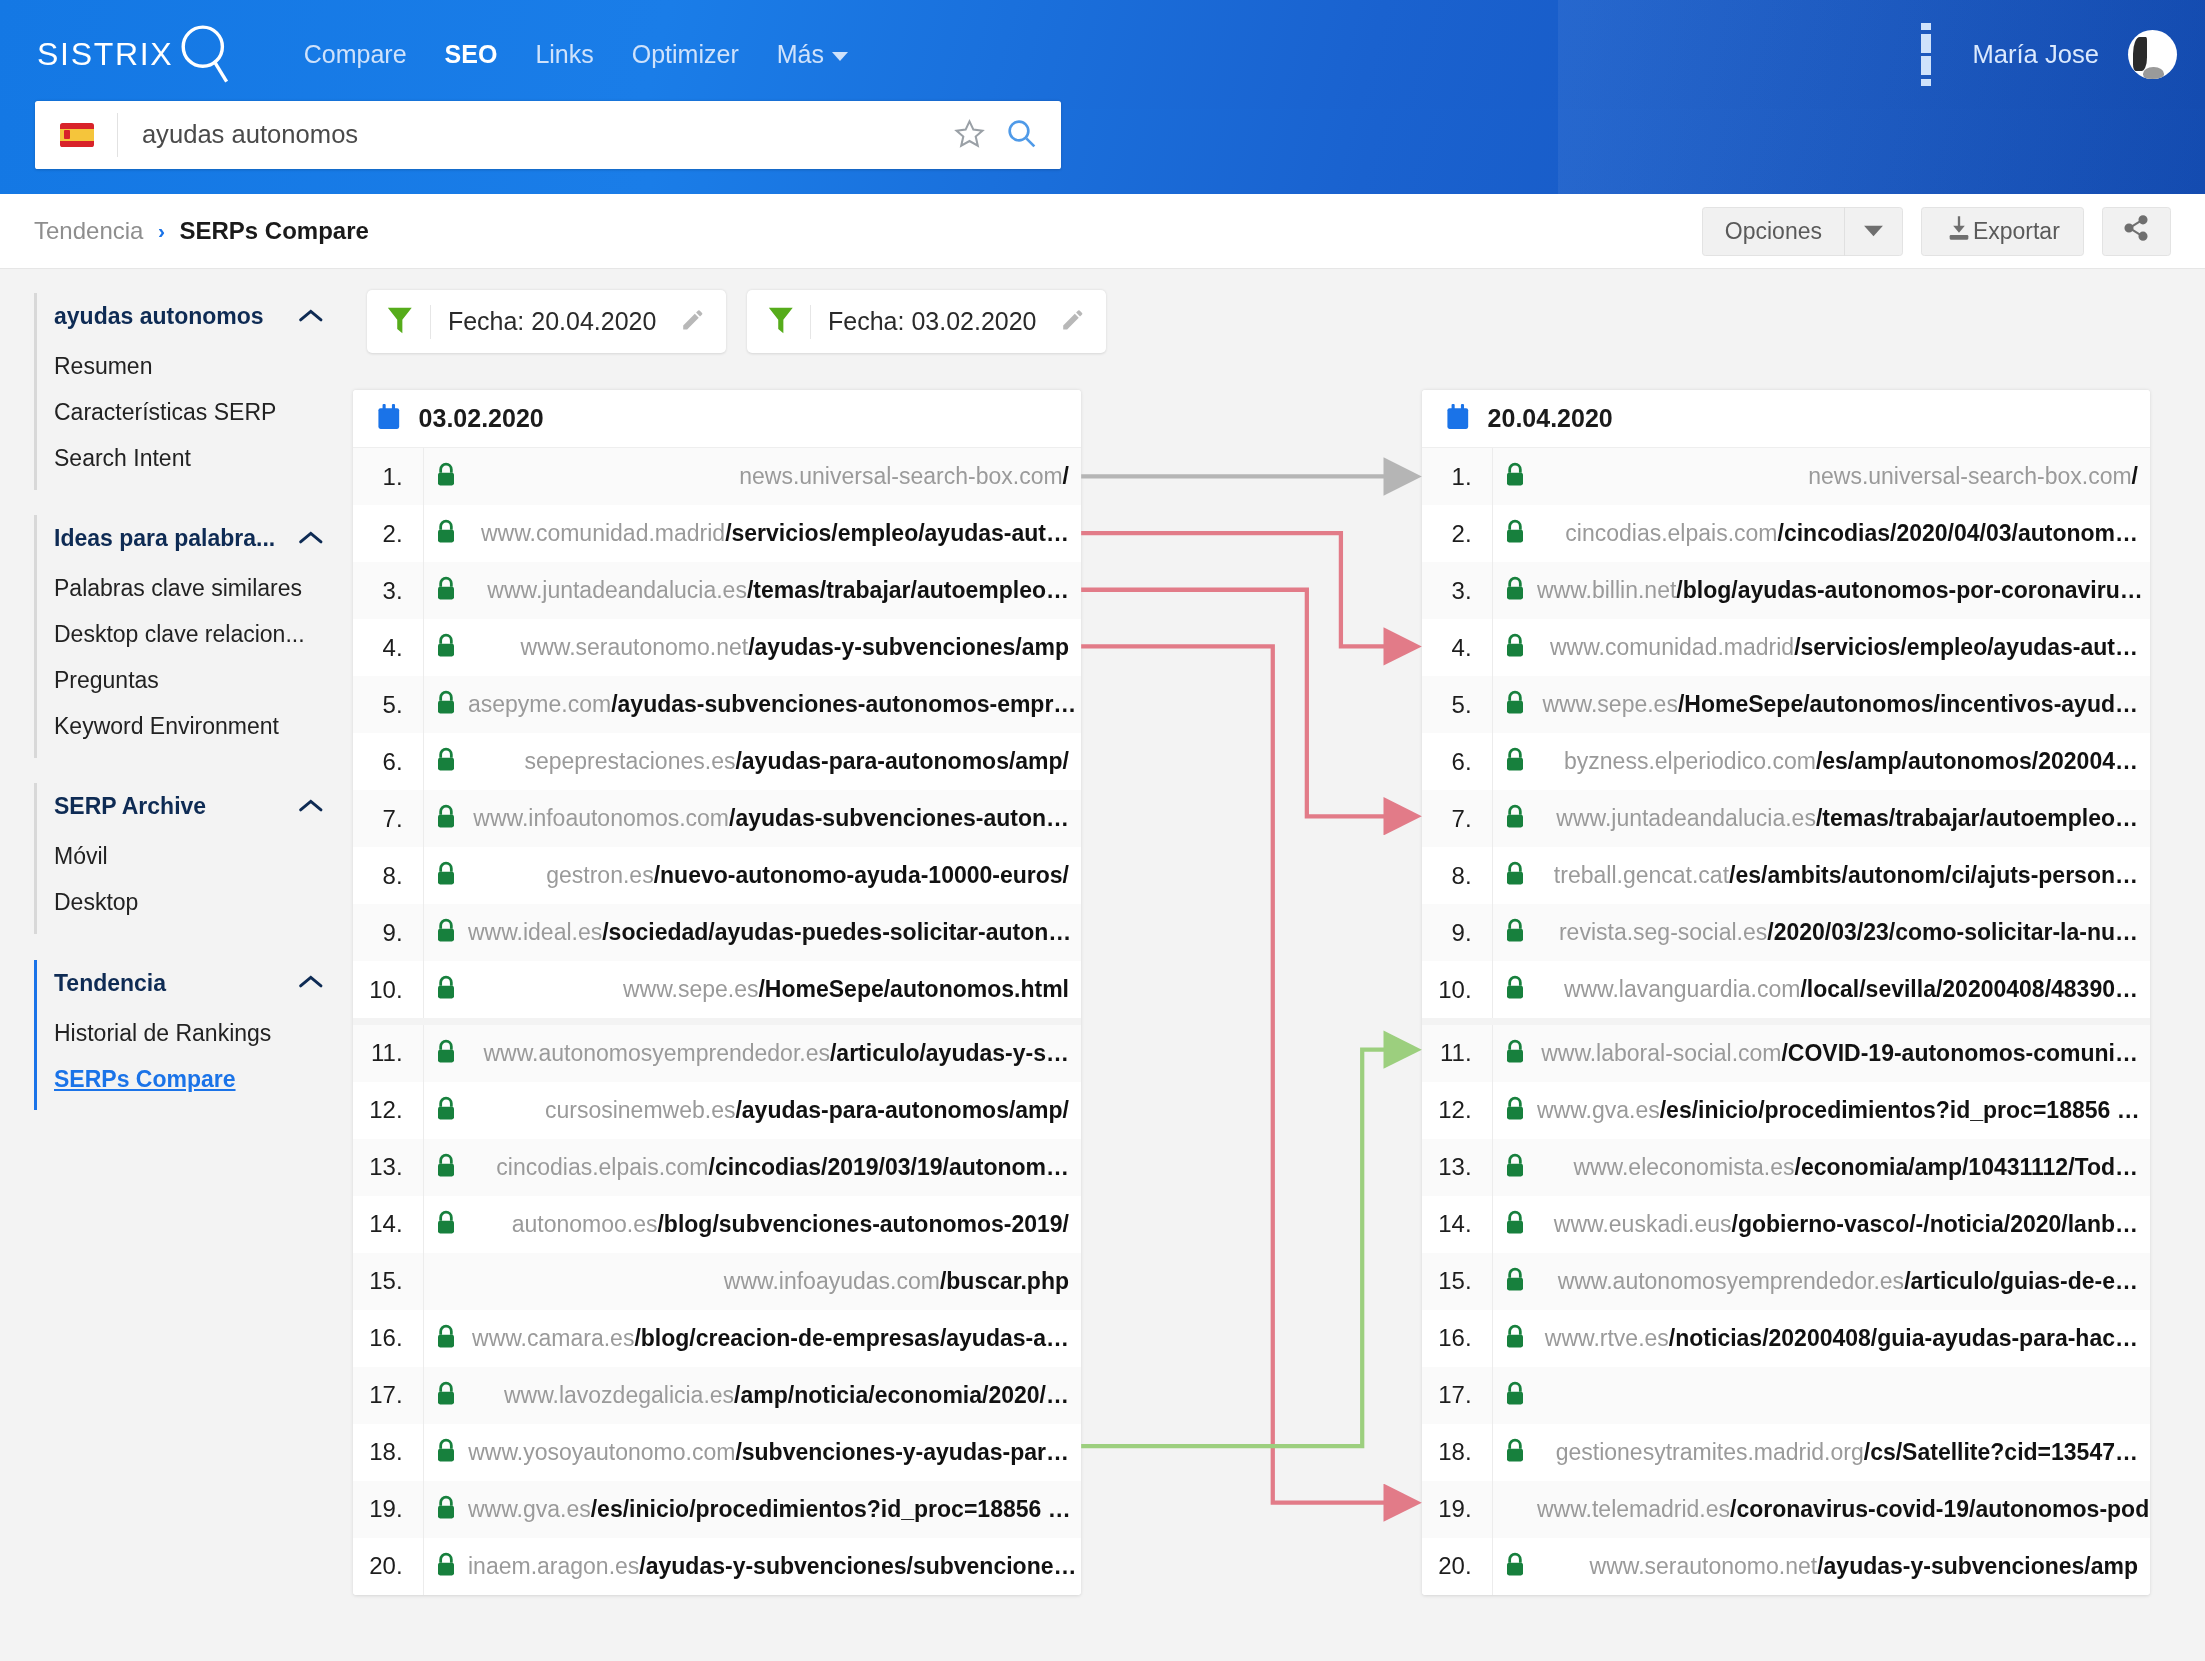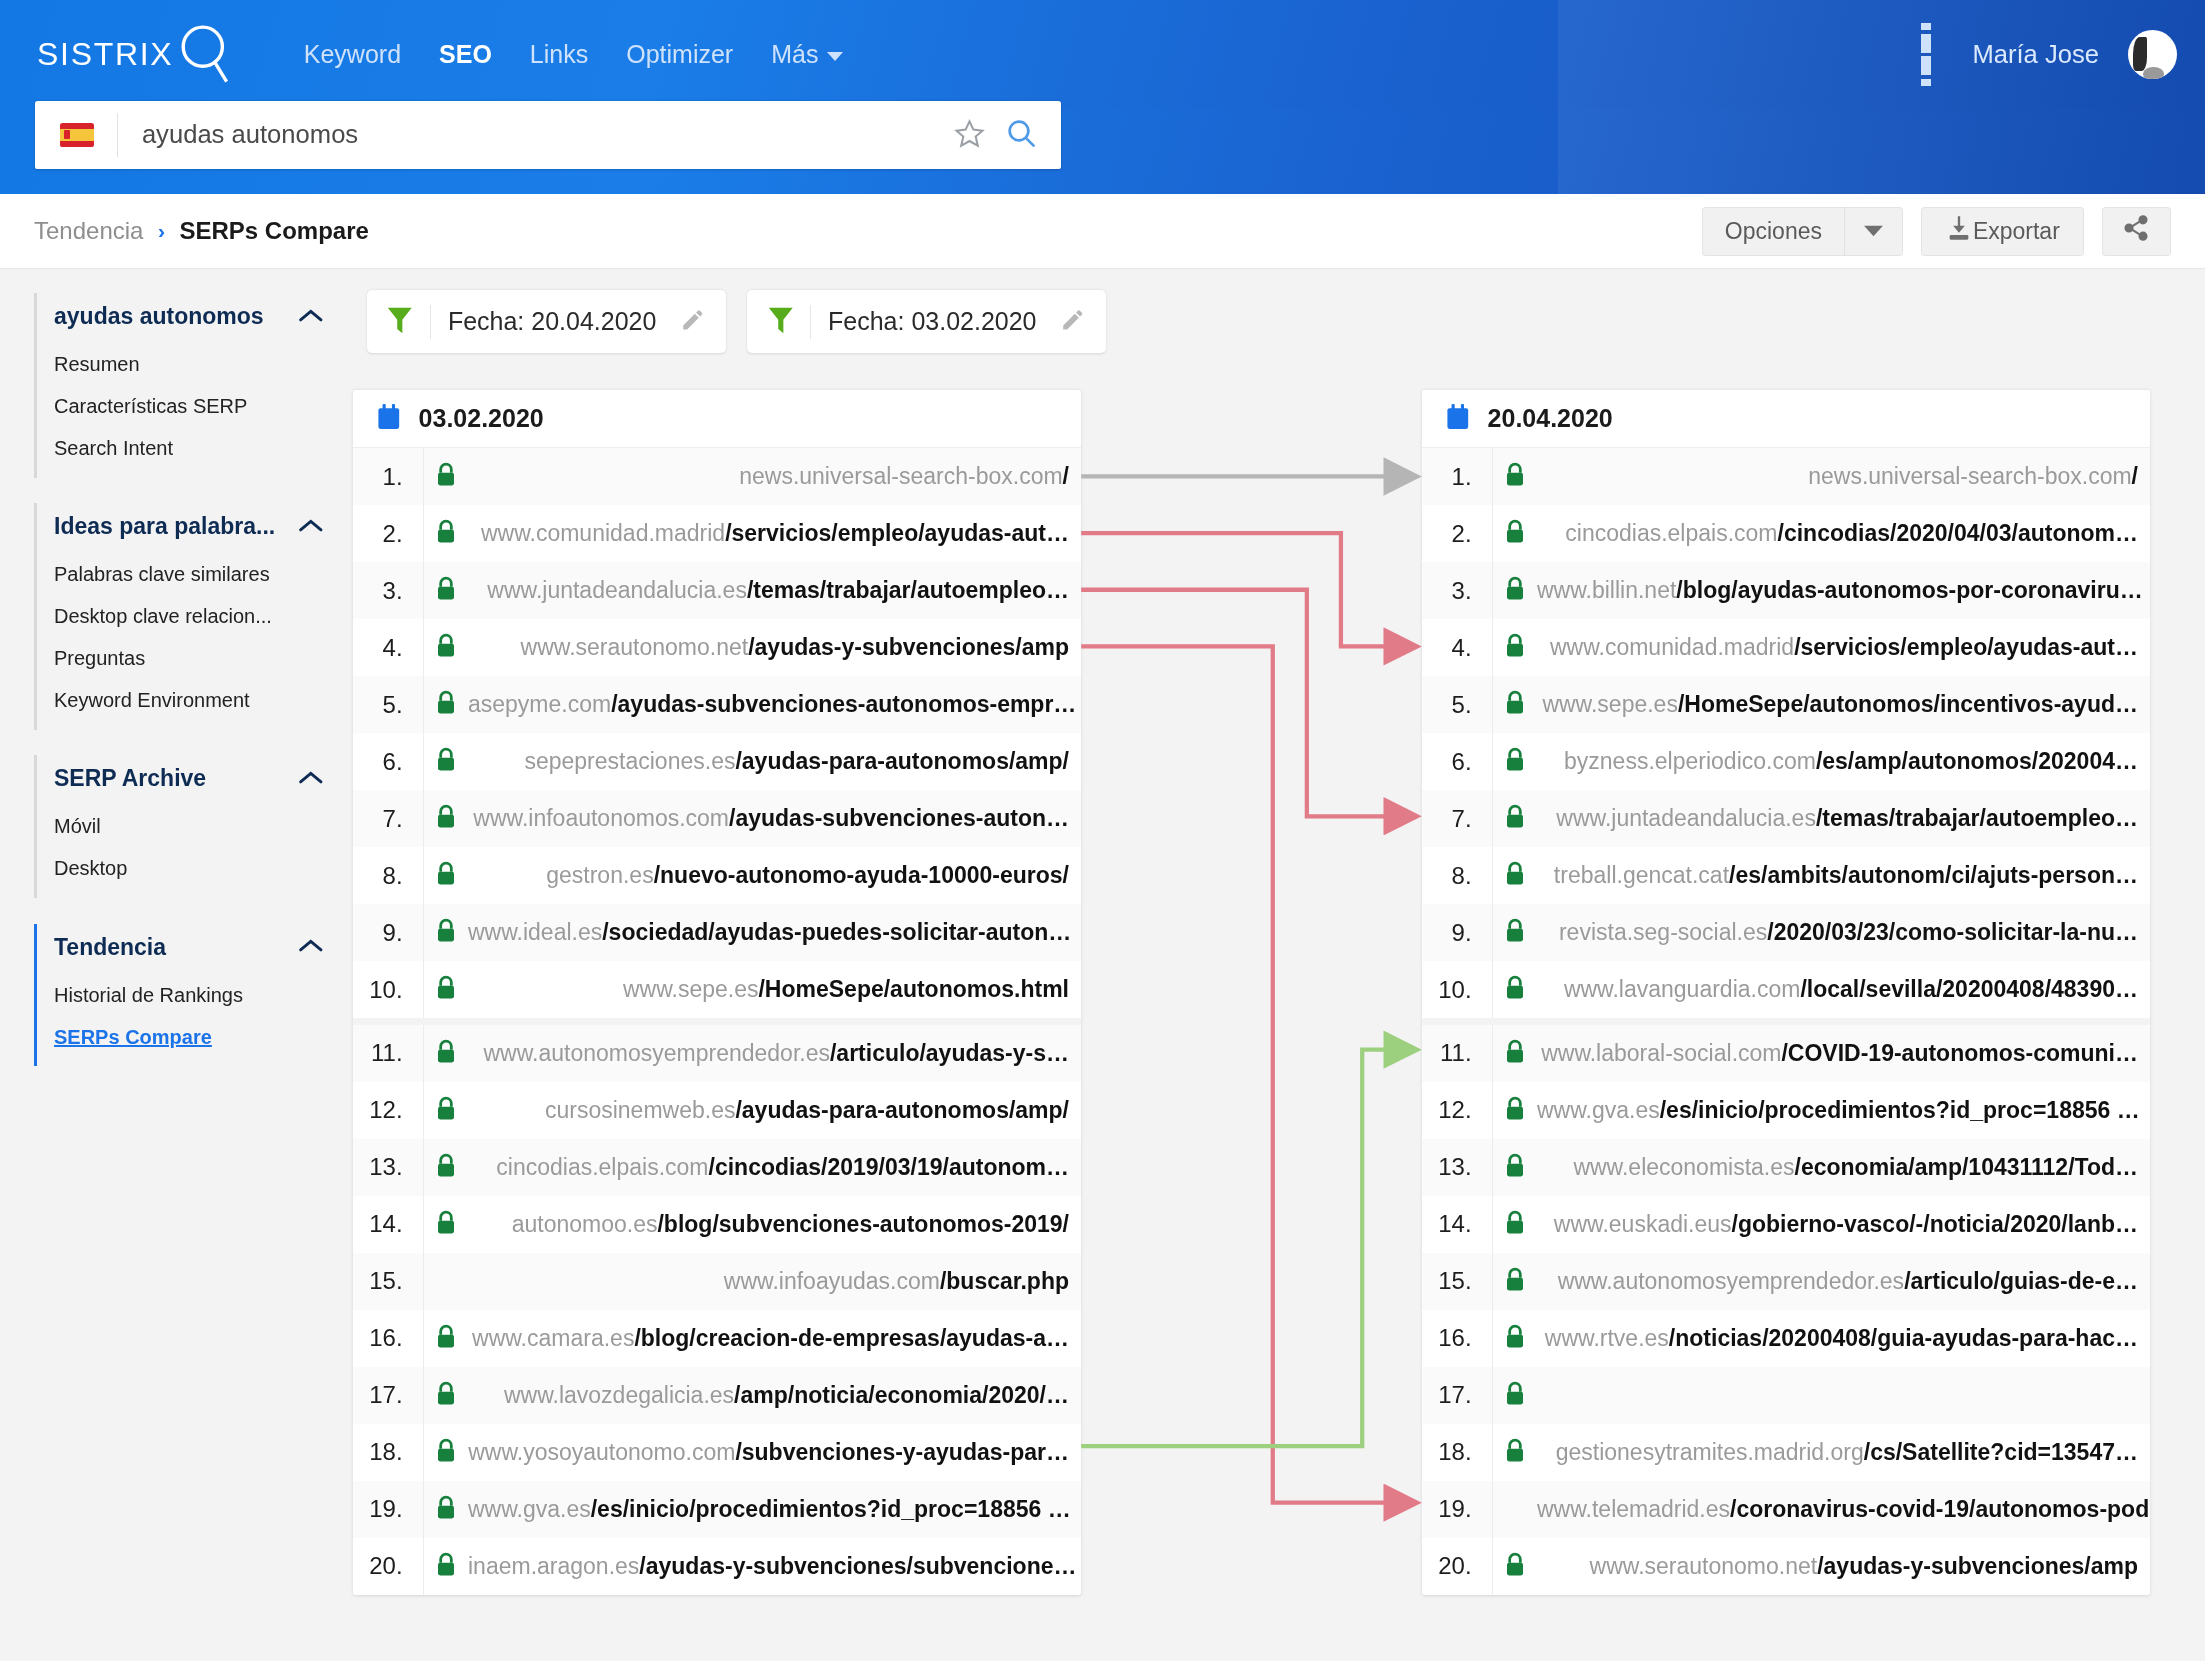--- a/index.html
+++ b/index.html
@@ -131,21 +131,21 @@
   .nav-group { margin-bottom:25.6px; }
   .nav-head {
     display:flex;align-items:center;justify-content:space-between;
     padding:10.2px 29px 10.2px 17px; border-left:3.4px solid #d8d8d8;
   }
   .nav-group.active > .nav-head { border-left-color:#1a73e8; }
   .nav-group.active > .nav-items { border-left-color:#1a73e8; }
   .nav-head .t { color:#0e2b54; font-size:23px; font-weight:bold; white-space:nowrap;}
   .nav-items { border-left:3.4px solid #d8d8d8; padding:3.4px 0 8.5px 0; }
   .nav-item {
-    padding:9.4px 0 9.4px 17px; color:#222; font-size:20px; cursor:pointer; white-space:nowrap;
+    padding:9.4px 0 9.4px 17px; color:#222; font-size:23px; cursor:pointer; white-space:nowrap;
   }
   .nav-item.sel { color:#1a73e8; font-weight:bold; text-decoration:underline; }
   .chev-up { display:block; }
 
   
   .main { flex:1; position:relative; padding:21px 0 0 0; }
   .filters { display:flex; gap:21px; margin-left:14px; }
   .chip {
     background:#fff; border-radius:5.1px; height:63px; display:flex;align-items:center;
     box-shadow:0 0.9px 2.6px rgba(0,0,0,0.12); padding:0 20.4px; gap:17px;
@@ -190,21 +190,21 @@
   <div class="brand">
     <span class="brand-text">SISTRIX</span>
     <span class="brand-loupe">
       <svg width="55" height="63" viewBox="0 0 64 74">
           <circle cx="30" cy="29" r="23" fill="none" stroke="#fff" stroke-width="4"></circle>
           <line x1="44" y1="47" x2="58" y2="70" stroke="#fff" stroke-width="4"></line>
         </svg>
     </span>
   </div>
   <nav class="mainmenu">
-    <a href="#">Keyword</a>
+    <a href="#">Compare</a>
     <a href="#" class="active">SEO</a>
     <a href="#">Links</a>
     <a href="#">Optimizer</a>
     <a href="#"><span>Más</span><i class="caret-down"></i></a>
   </nav>
   <div class="topnav-right">
     <span class="apps-icon">
       <i class="a"></i>
         <i class="b"></i>
         <i class="c"></i>

